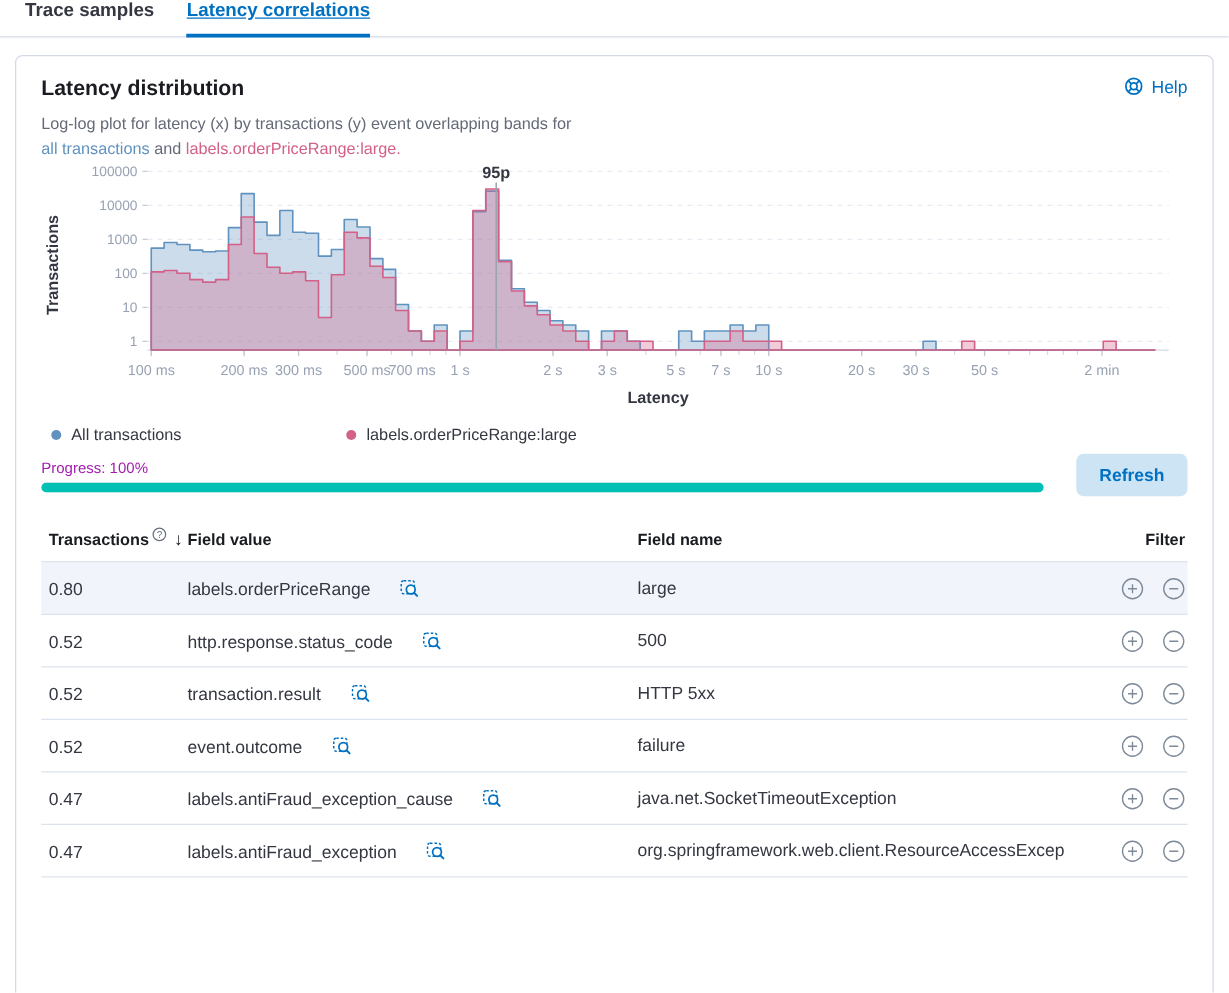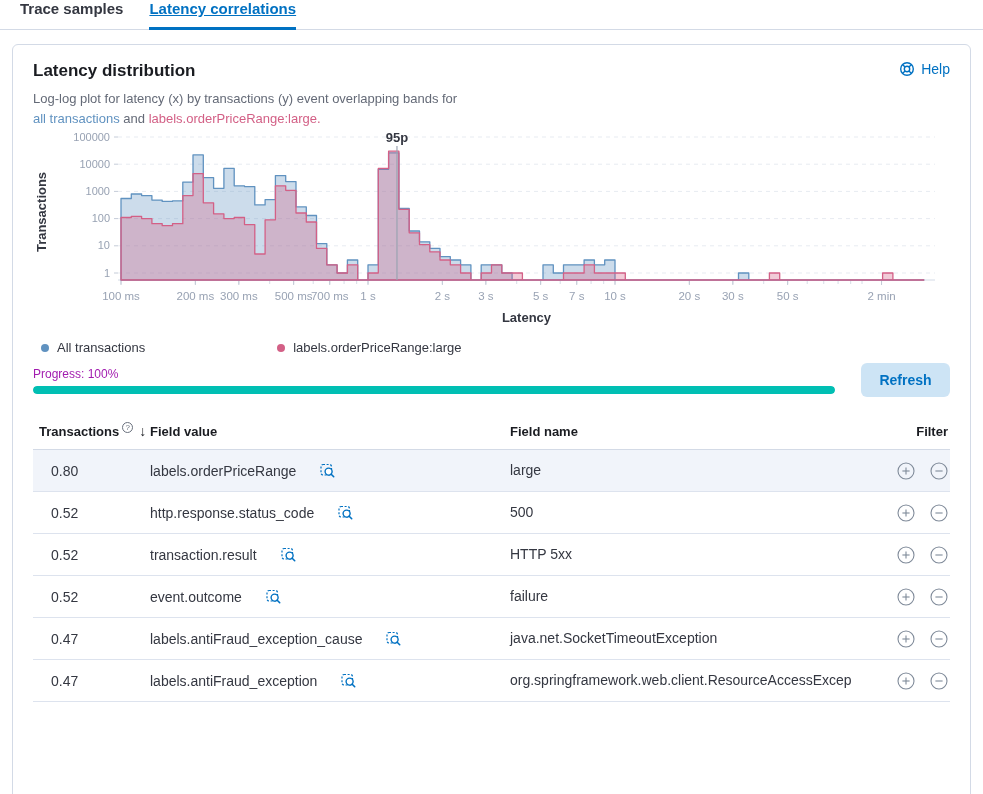--- a/index.html
+++ b/index.html
@@ -40,21 +40,21 @@
   
   .table { margin-top:18px; }
   .thead, .trow { display:grid; grid-template-columns:117px 360px 1fr 78px; align-items:center; }
   .thead { padding:8px 0 10px 0; font-size:13px; font-weight:700; color:#1a1c21; border-bottom:1px solid #d3dae6; }
   .th-corr { display:flex; align-items:center; gap:3px; padding-left:6px; cursor:pointer; }
   .info-sup { display:inline-block; width:11px; height:11px; border:1px solid #69707d; border-radius:50%; color:#69707d; font-size:8px; line-height:10px; text-align:center; font-weight:400; position:relative; top:-4px; }
   .sort-arrow { font-weight:400; font-size:14px; margin-left:3px; }
   .th-filter { justify-self:end; padding-right:2px; }
   .trow { min-height:42px; border-bottom:1px solid #dde3ee; font-size:14px; }
   .trow.highlighted { background:#f1f4fa; }
-  .cell-corr { padding-left:6px;margin-left:12px; }
+  .cell-corr { padding-left:6px; }
   .cell-field { display:flex; align-items:center; gap:24px; }
   .icon-btn { background:none; border:none; padding:0; cursor:pointer; display:inline-flex; align-items:center; }
   .cell-value { max-width:352px; word-break:break-all; line-height:1.7; padding:8px 0; }
   .cell-filter { display:flex; gap:15px; justify-content:flex-end; padding-right:2px; }
 </style>
 </head>
 <body>
 
 <div class="tabbar">
     <div class="tab">Trace samples</div>

